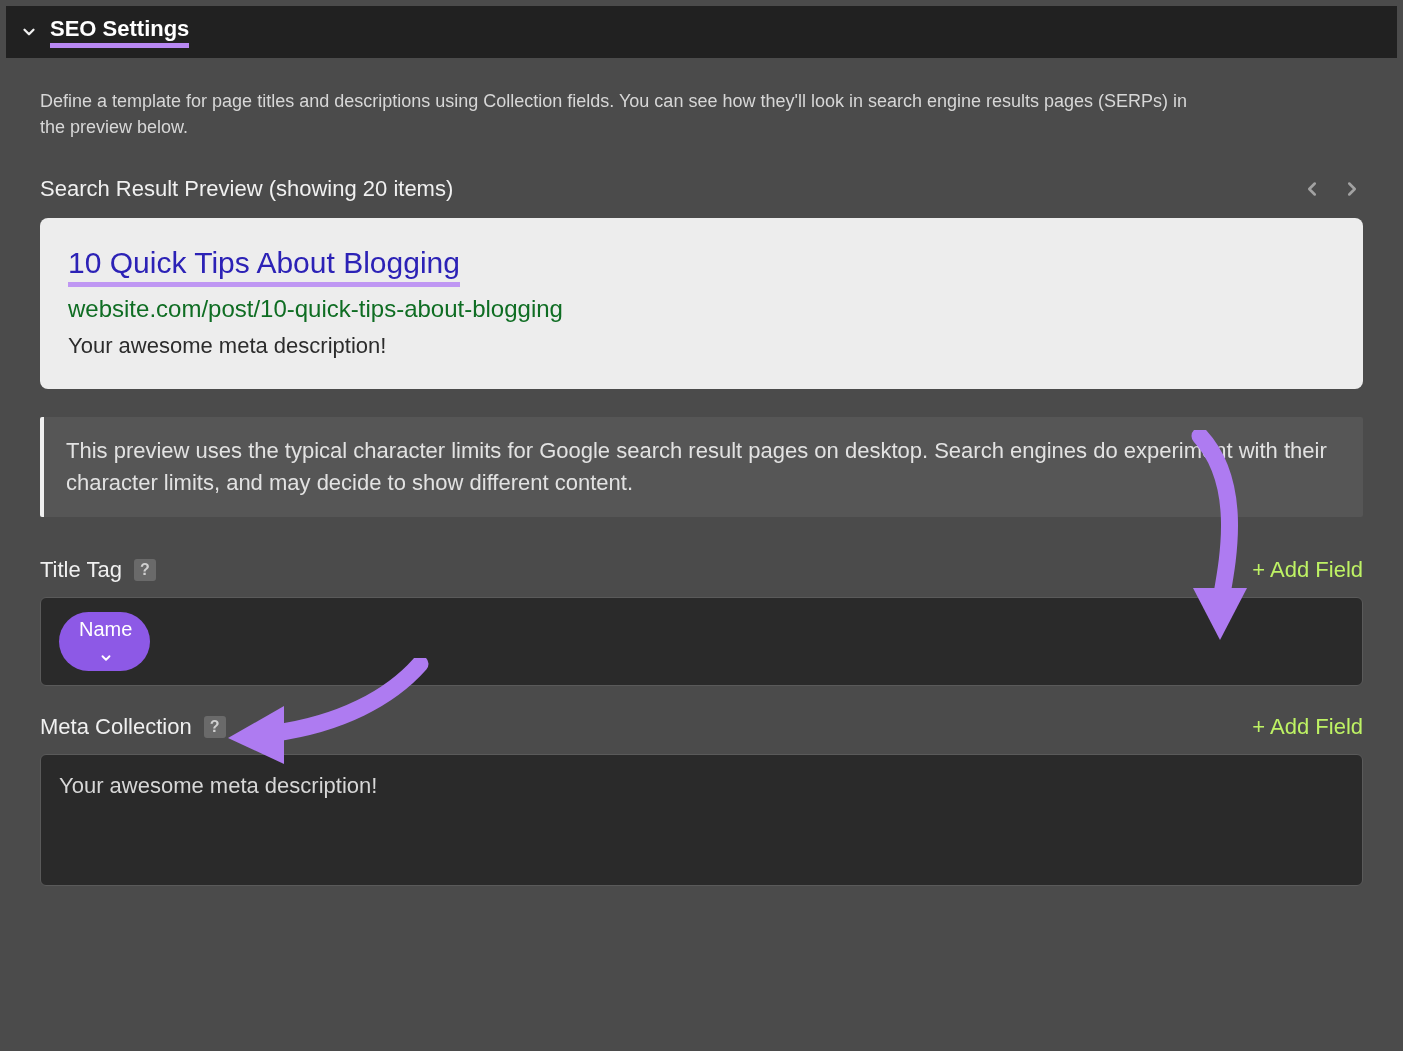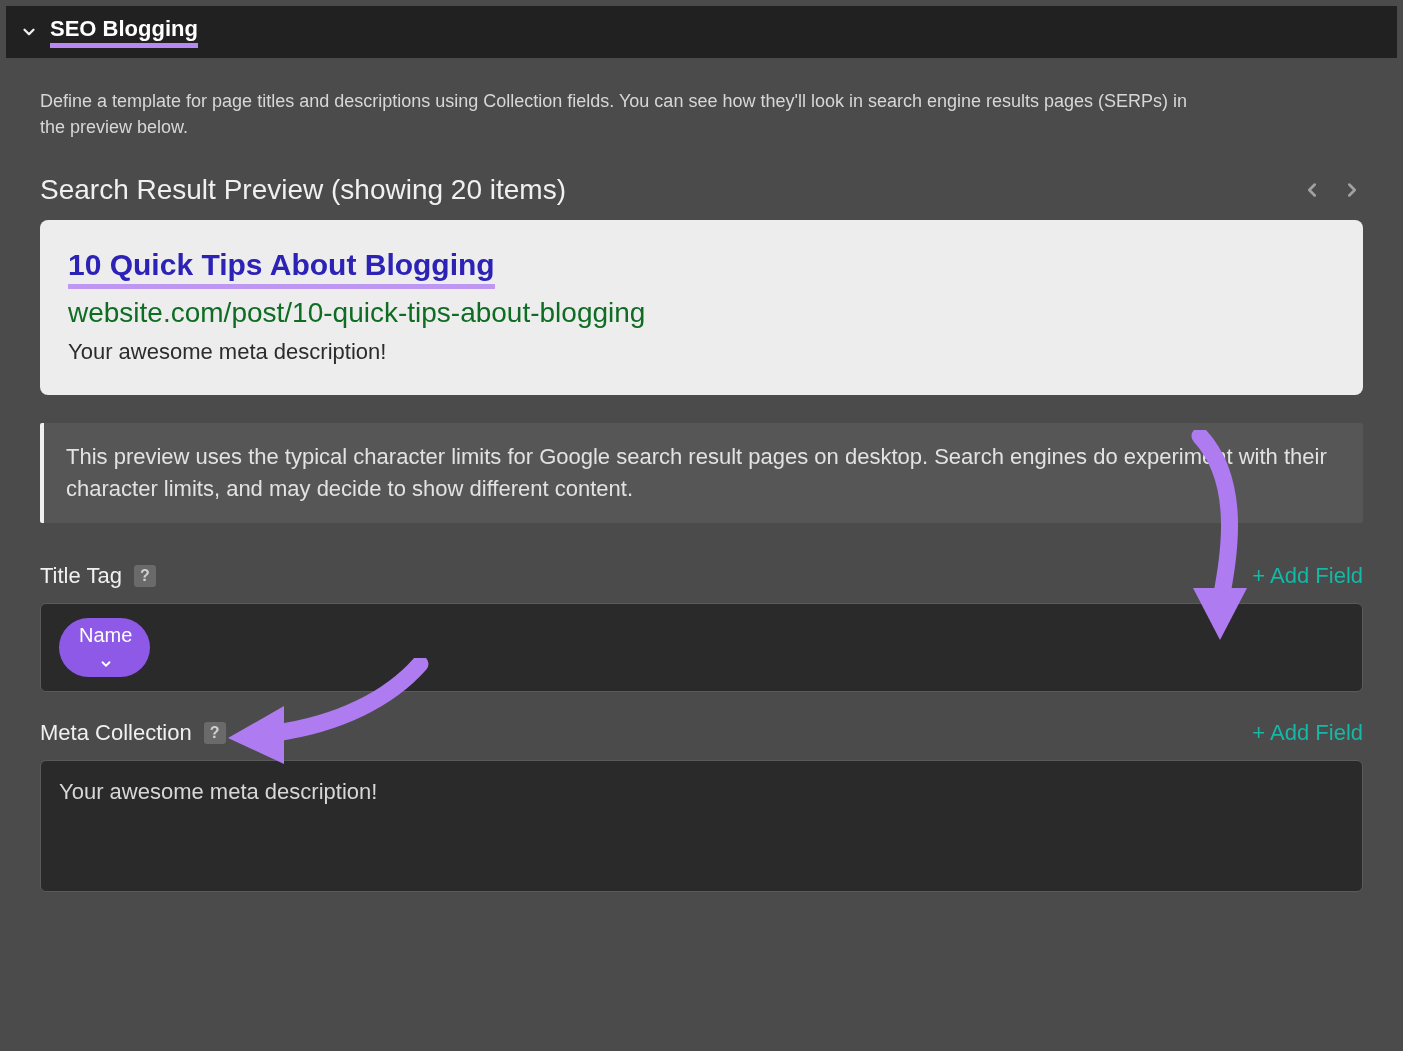--- a/index.html
+++ b/index.html
@@ -51,21 +51,21 @@
       margin-bottom: 34px;
       max-width: 1160px;
     }
     .preview-header-row {
       display: flex;
       align-items: center;
       justify-content: space-between;
       margin-bottom: 14px;
     }
     .preview-label {
-      font-size: 28px;
+      font-size: 22px;
       color: #f0f0f0;
     }
     .nav-arrows {
       display: flex;
       gap: 18px;
       align-items: center;
     }
     .nav-arrow {
       color: #a2a2a2;
       cursor: pointer;
@@ -73,29 +73,29 @@
       align-items: center;
     }
     .serp-card {
       background-color: #ededed;
       border-radius: 8px;
       padding: 28px 28px 30px 28px;
       margin-bottom: 28px;
     }
     .serp-title {
       font-size: 30px;
-      font-weight: 700;
+      font-weight: 400;
       color: #2c22b6;
       border-bottom: 5px solid #bf97f3;
       display: inline-block;
       padding-bottom: 2px;
       margin-bottom: 8px;
     }
     .serp-url {
-      font-size: 28px;
+      font-size: 24px;
       color: #0f6d23;
       margin-bottom: 10px;
     }
     .serp-description {
       font-size: 22px;
       color: #2c2c2c;
     }
     .info-box {
       background-color: #565656;
       border-left: 4px solid #f0f0f0;
@@ -132,21 +132,21 @@
       border-radius: 3px;
       display: flex;
       align-items: center;
       justify-content: center;
       font-size: 16px;
       font-weight: 600;
       cursor: pointer;
     }
     .add-field-link {
       font-size: 22px;
-      color: #14b8a6;
+      color: #bef264;
       cursor: pointer;
     }
     .input-box {
       background-color: #2a2a2a;
       border: 1px solid #5a5a5a;
       border-radius: 6px;
       padding: 14px 18px;
       min-height: 64px;
       display: flex;
       align-items: center;
@@ -197,21 +197,21 @@
 </head>
 <body>
 
 <div class="outer-frame">
   <div class="header-bar">
     <span class="chevron-toggle">
       <svg width="18" height="18" viewBox="0 0 24 24" fill="none" stroke="currentColor" stroke-width="3" stroke-linecap="round" stroke-linejoin="round">
           <polyline points="6 9 12 15 18 9"></polyline>
         </svg>
     </span>
-    <span class="header-title">SEO Blogging</span>
+    <span class="header-title">SEO Settings</span>
   </div>
 
   <div class="content-area">
     <p class="intro-text">Define a template for page titles and descriptions using Collection fields. You can see how they'll look in search engine results pages (SERPs) in the preview below.</p>
 
     <div class="preview-header-row">
       <span class="preview-label">Search Result Preview (showing 20 items)</span>
       <div class="nav-arrows">
         <span class="nav-arrow">
           <svg width="22" height="30" viewBox="0 0 24 24" fill="none" stroke="currentColor" stroke-width="2.8" stroke-linecap="round" stroke-linejoin="round">

